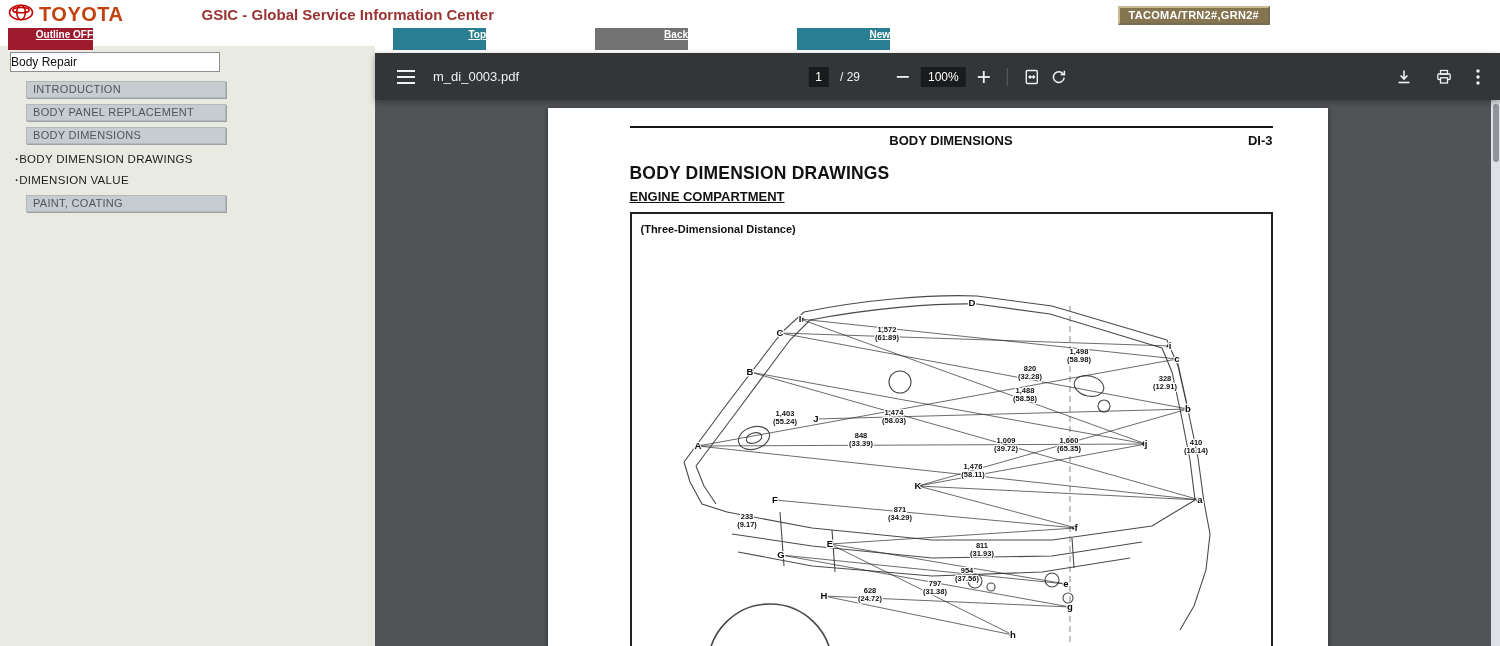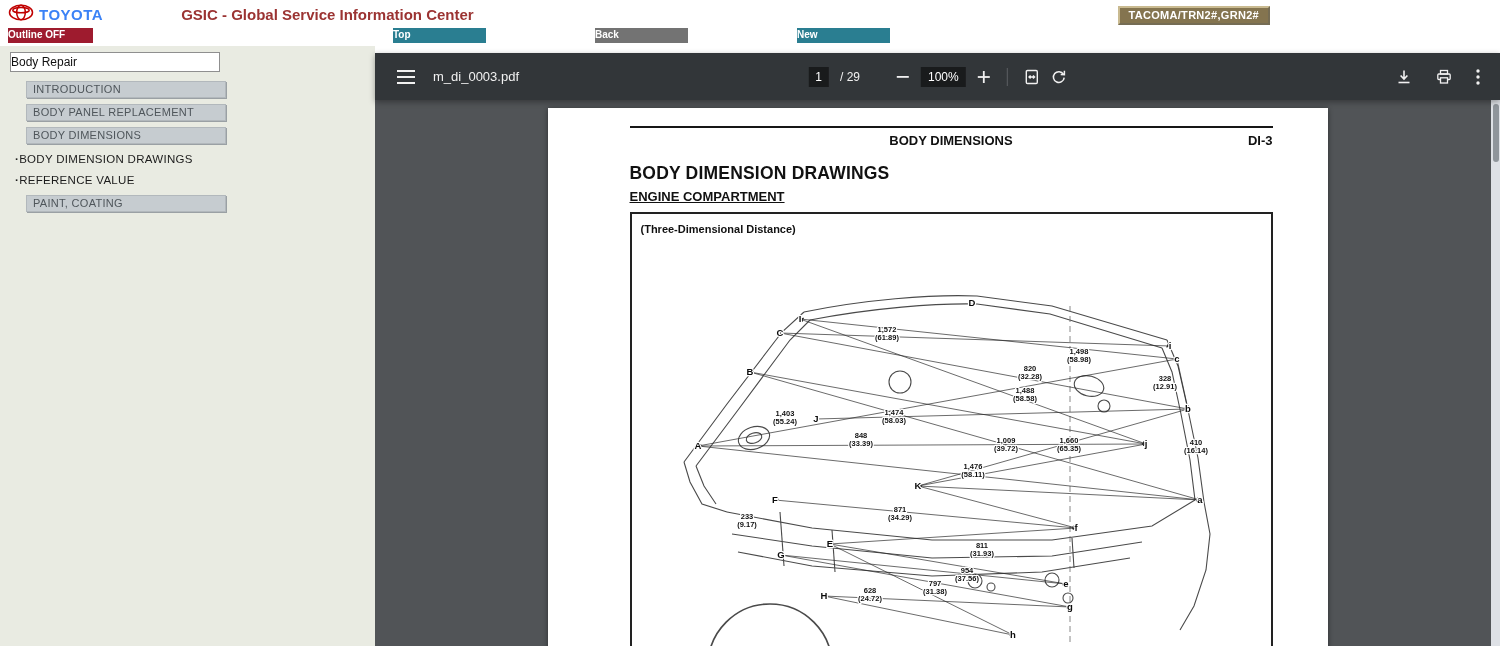--- a/index.html
+++ b/index.html
@@ -5,33 +5,33 @@
   * { box-sizing: border-box; }
   html,body { margin:0; padding:0; }
   body {
     width:1500px; height:646px; overflow:hidden; background:#fff;
     font-family:"Liberation Sans", sans-serif; color:#111;
   }
 
   
   .topbar { height:28px; background:#fff; display:flex; align-items:center; position:relative; }
   .brand { display:flex; align-items:center; gap:5px; margin-left:8px; }
-  .brand-word { font-size:15px; font-weight:bold; color:#3b82f6; letter-spacing:.5px; }
+  .brand-word { font-size:20px; font-weight:bold; color:#c2410c; letter-spacing:.5px; }
   .app-title { margin-left:78px; font-size:15px; font-weight:bold; color:#9b3332; }
   .vehicle-badge {
     position:absolute; right:230px; top:6px;
     background:#84744f; color:#fff; font-size:11px; font-weight:bold;
     padding:1px 9px 2px; border:2px outset #c9ba90; letter-spacing:.3px;
   }
 
   
   .btnrow { height:18px; background:#fff; position:relative; }
   .bar-btn {
-    position:absolute; top:0; height:15px; line-height:13px;
-    font-size:10px; font-weight:bold; color:#fff; text-align:left; cursor:pointer;
+    position:absolute; top:0; height:22px; line-height:13px;
+    font-size:10px; font-weight:bold; color:#fff; text-align:right; cursor:pointer;text-decoration:underline;
   }
   .btn-outline { left:8px;  width:85px; background:#9e1b2e; }
   .btn-top     { left:393px; width:93px; background:#2a7e91; }
   .btn-back    { left:595px; width:93px; background:#737373; }
   .btn-new     { left:797px; width:93px; background:#2a7e91; }
 
   
   .main { display:flex; height:600px; }
 
   .sidebar { width:375px; background:#e9ebe2; padding-top:6px; flex:none; }
@@ -125,21 +125,21 @@
 </div>
 
 <div class="main">
 
   <aside class="sidebar">
     <div class="sidebar-title">Body Repair</div>
     <div class="nav-section">INTRODUCTION</div>
     <div class="nav-section">BODY PANEL REPLACEMENT</div>
     <div class="nav-section">BODY DIMENSIONS</div>
     <div class="nav-sub">BODY DIMENSION DRAWINGS</div>
-    <div class="nav-sub">REFERENCE VALUE</div>
+    <div class="nav-sub">DIMENSION VALUE</div>
     <div class="nav-section">PAINT, COATING</div>
   </aside>
 
   <section class="viewer">
     <div class="viewer-gap"></div>
 
     <div class="pdf-toolbar">
       <div class="tb-left">
         <span class="tb-icon">
           <svg width="18" height="14" viewBox="0 0 18 14">

